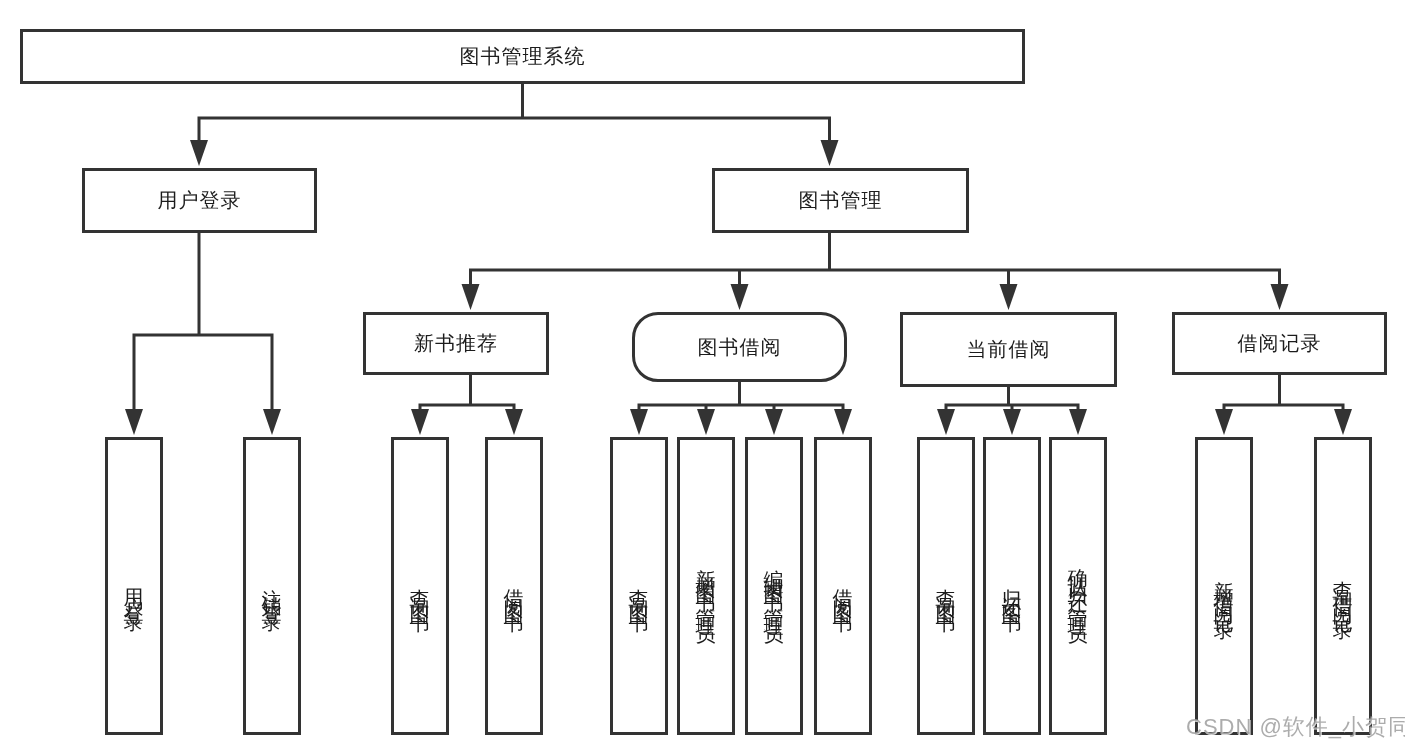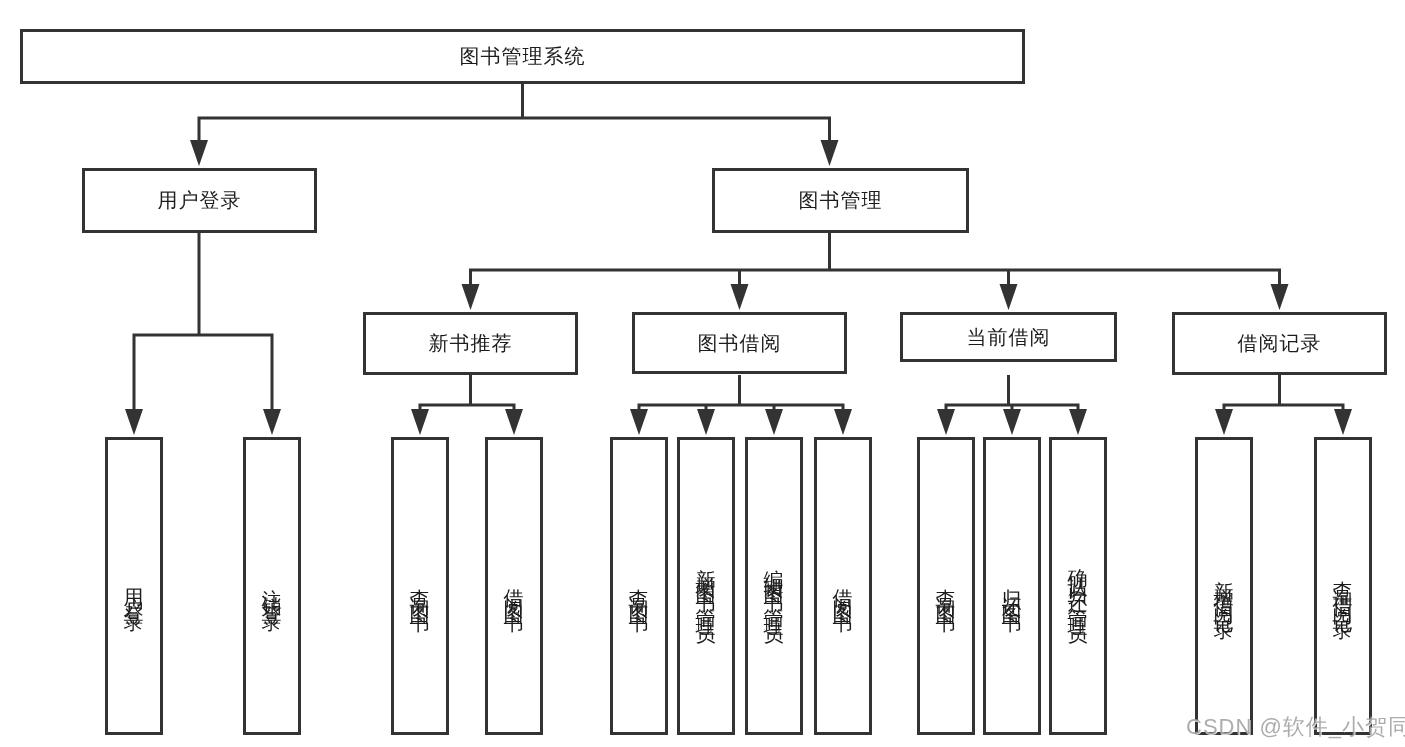--- a/index.html
+++ b/index.html
@@ -110,23 +110,23 @@
       <polygon points="1215,409 1233,409 1224,435"></polygon>
       <polygon points="1334,409 1352,409 1343,435"></polygon>
     </g>
   </svg>
 
   <div class="node" style="left:20px; top:13px; width:1005px; height:55px;margin-top:16px;">图书管理系统</div>
 
   <div class="node" style="left:82px; top:168px; width:235px; height:65px;">用户登录</div>
   <div class="node" style="left:712px; top:168px; width:257px; height:65px;">图书管理</div>
 
-  <div class="node" style="left:363px; top:312px; width:215px; height:63px;">新书推荐</div>
-  <div class="node" style="left:632px; top:312px; width:215px; height:62px;">图书借阅</div>
-  <div class="node" style="left:900px; top:312px; width:217px; height:50px;">当前借阅</div>
+  <div class="node" style="left:363px; top:312px; width:186px; height:63px;">新书推荐</div>
+  <div class="node" style="left:632px; top:312px; width:215px; height:70px;border-radius:26px;">图书借阅</div>
+  <div class="node" style="left:900px; top:312px; width:217px; height:75px;">当前借阅</div>
   <div class="node" style="left:1172px; top:312px; width:215px; height:63px;">借阅记录</div>
 
   <div class="node vnode" style="left:105px; top:437px; width:58px; height:298px;">用户登录</div>
   <div class="node vnode" style="left:243px; top:437px; width:58px; height:298px;">注销登录</div>
 
   <div class="node vnode" style="left:391px; top:437px; width:58px; height:298px;">查询图书</div>
   <div class="node vnode" style="left:485px; top:437px; width:58px; height:298px;">借阅图书</div>
 
   <div class="node vnode" style="left:610px; top:437px; width:58px; height:298px;">查询图书</div>
   <div class="node vnode" style="left:677px; top:437px; width:58px; height:298px;">新增图书（管理员）</div>

